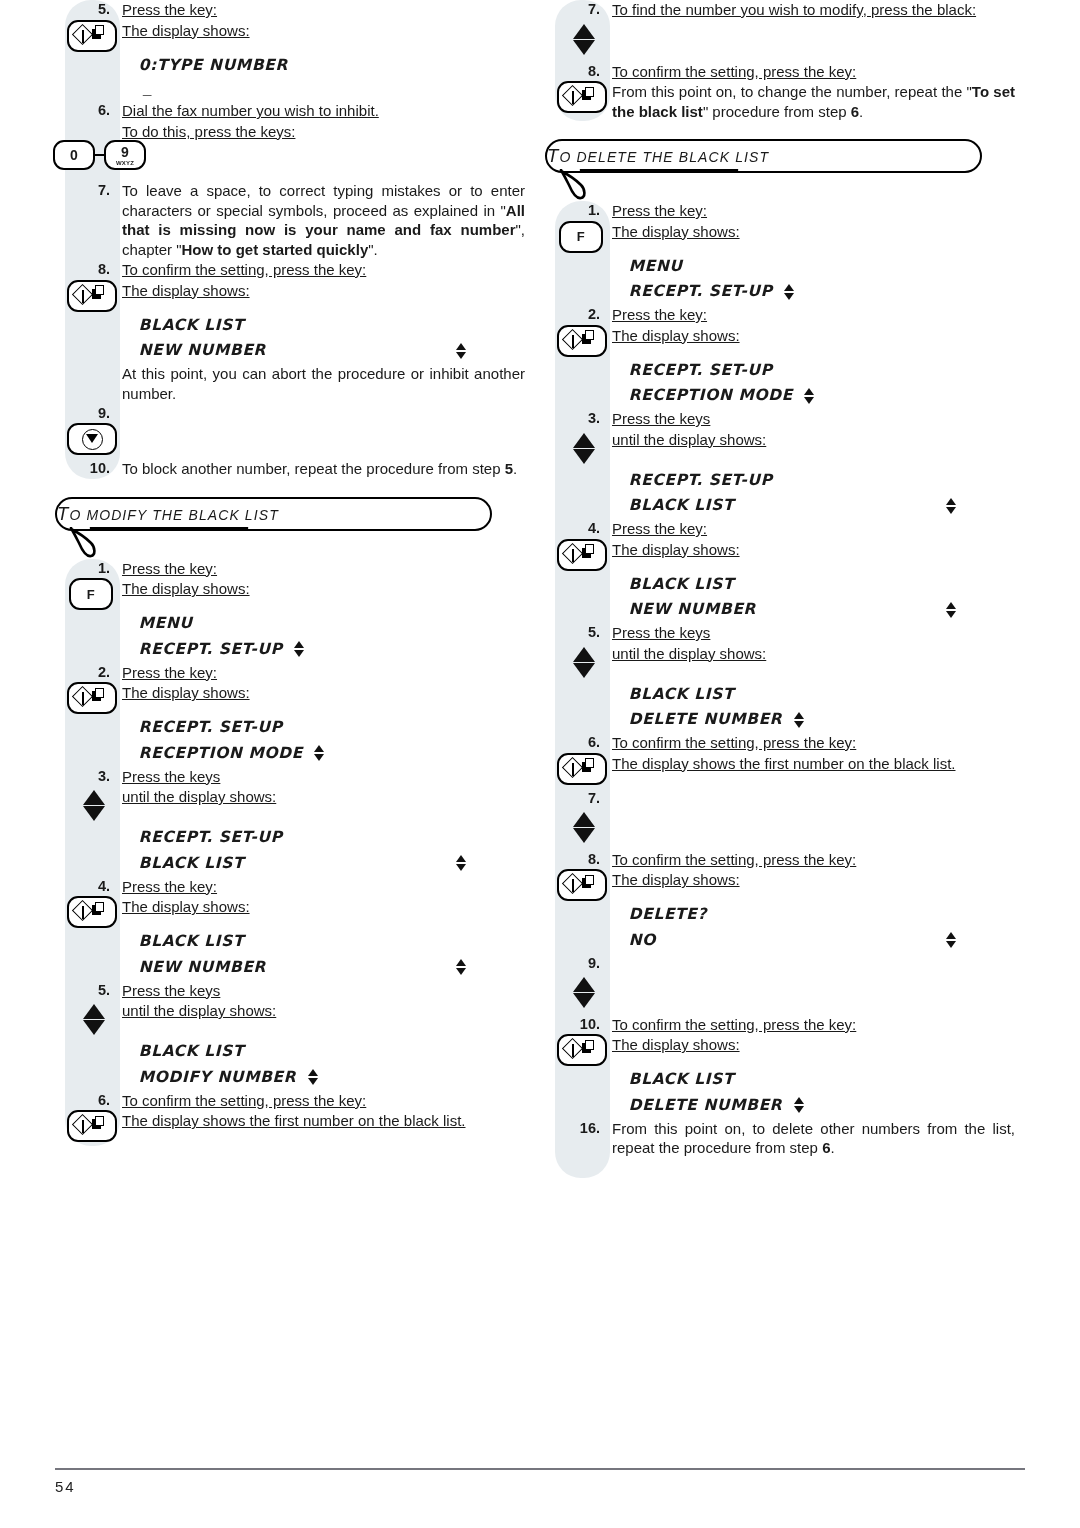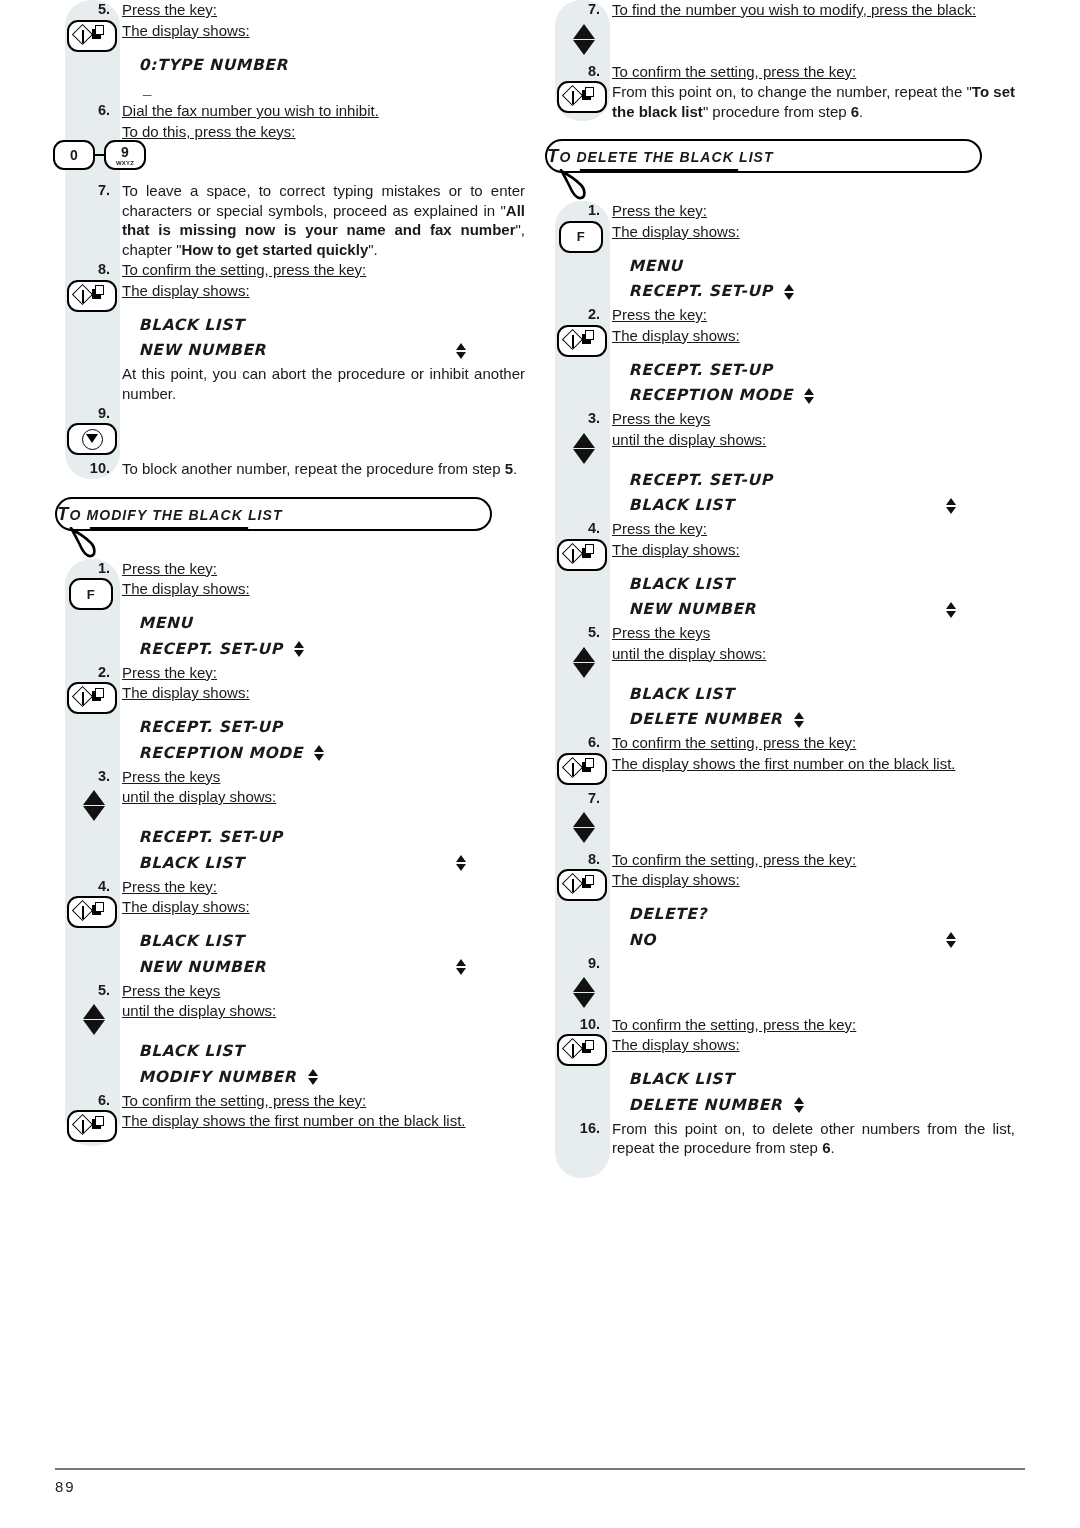--- a/index.html
+++ b/index.html
@@ -147,21 +147,21 @@
   .banner .pill {
     position:absolute; left:0; top:0;
     width:437px; height:34px;
     border:2.4px solid #000;
     border-radius:18px;
     background:#fff;
     display:flex; align-items:center;
   }
   .banner .pill span {
     font-size:14px;
-    font-weight:bold;
+    font-weight:normal;
     font-style:italic;
     letter-spacing:1.1px;
   }
   .banner .pill span .cap { font-size:18.5px; }
   .banner .tail { position:absolute; left:14px; top:30px; width:180px; height:32px; }
 
   
   .footer { position:absolute; left:55px; top:1468px; width:970px; }
   .footrule { width:970px; height:2px; background:#76767e; }
   .pagenum { margin-top:8px; font-size:15px; letter-spacing:2px; color:#222; }
@@ -659,16 +659,16 @@
               <div class="body">From this point on, to delete other numbers from the list, repeat the procedure from step <b>6</b>.</div>
             </div>
           </div>
         </div>
       </div>
 
   </div>
 
   <div class="footer">
     <div class="footrule"></div>
-    <div class="pagenum">89</div>
+    <div class="pagenum">54</div>
   </div>
 
 </div>
 
 </body></html>

